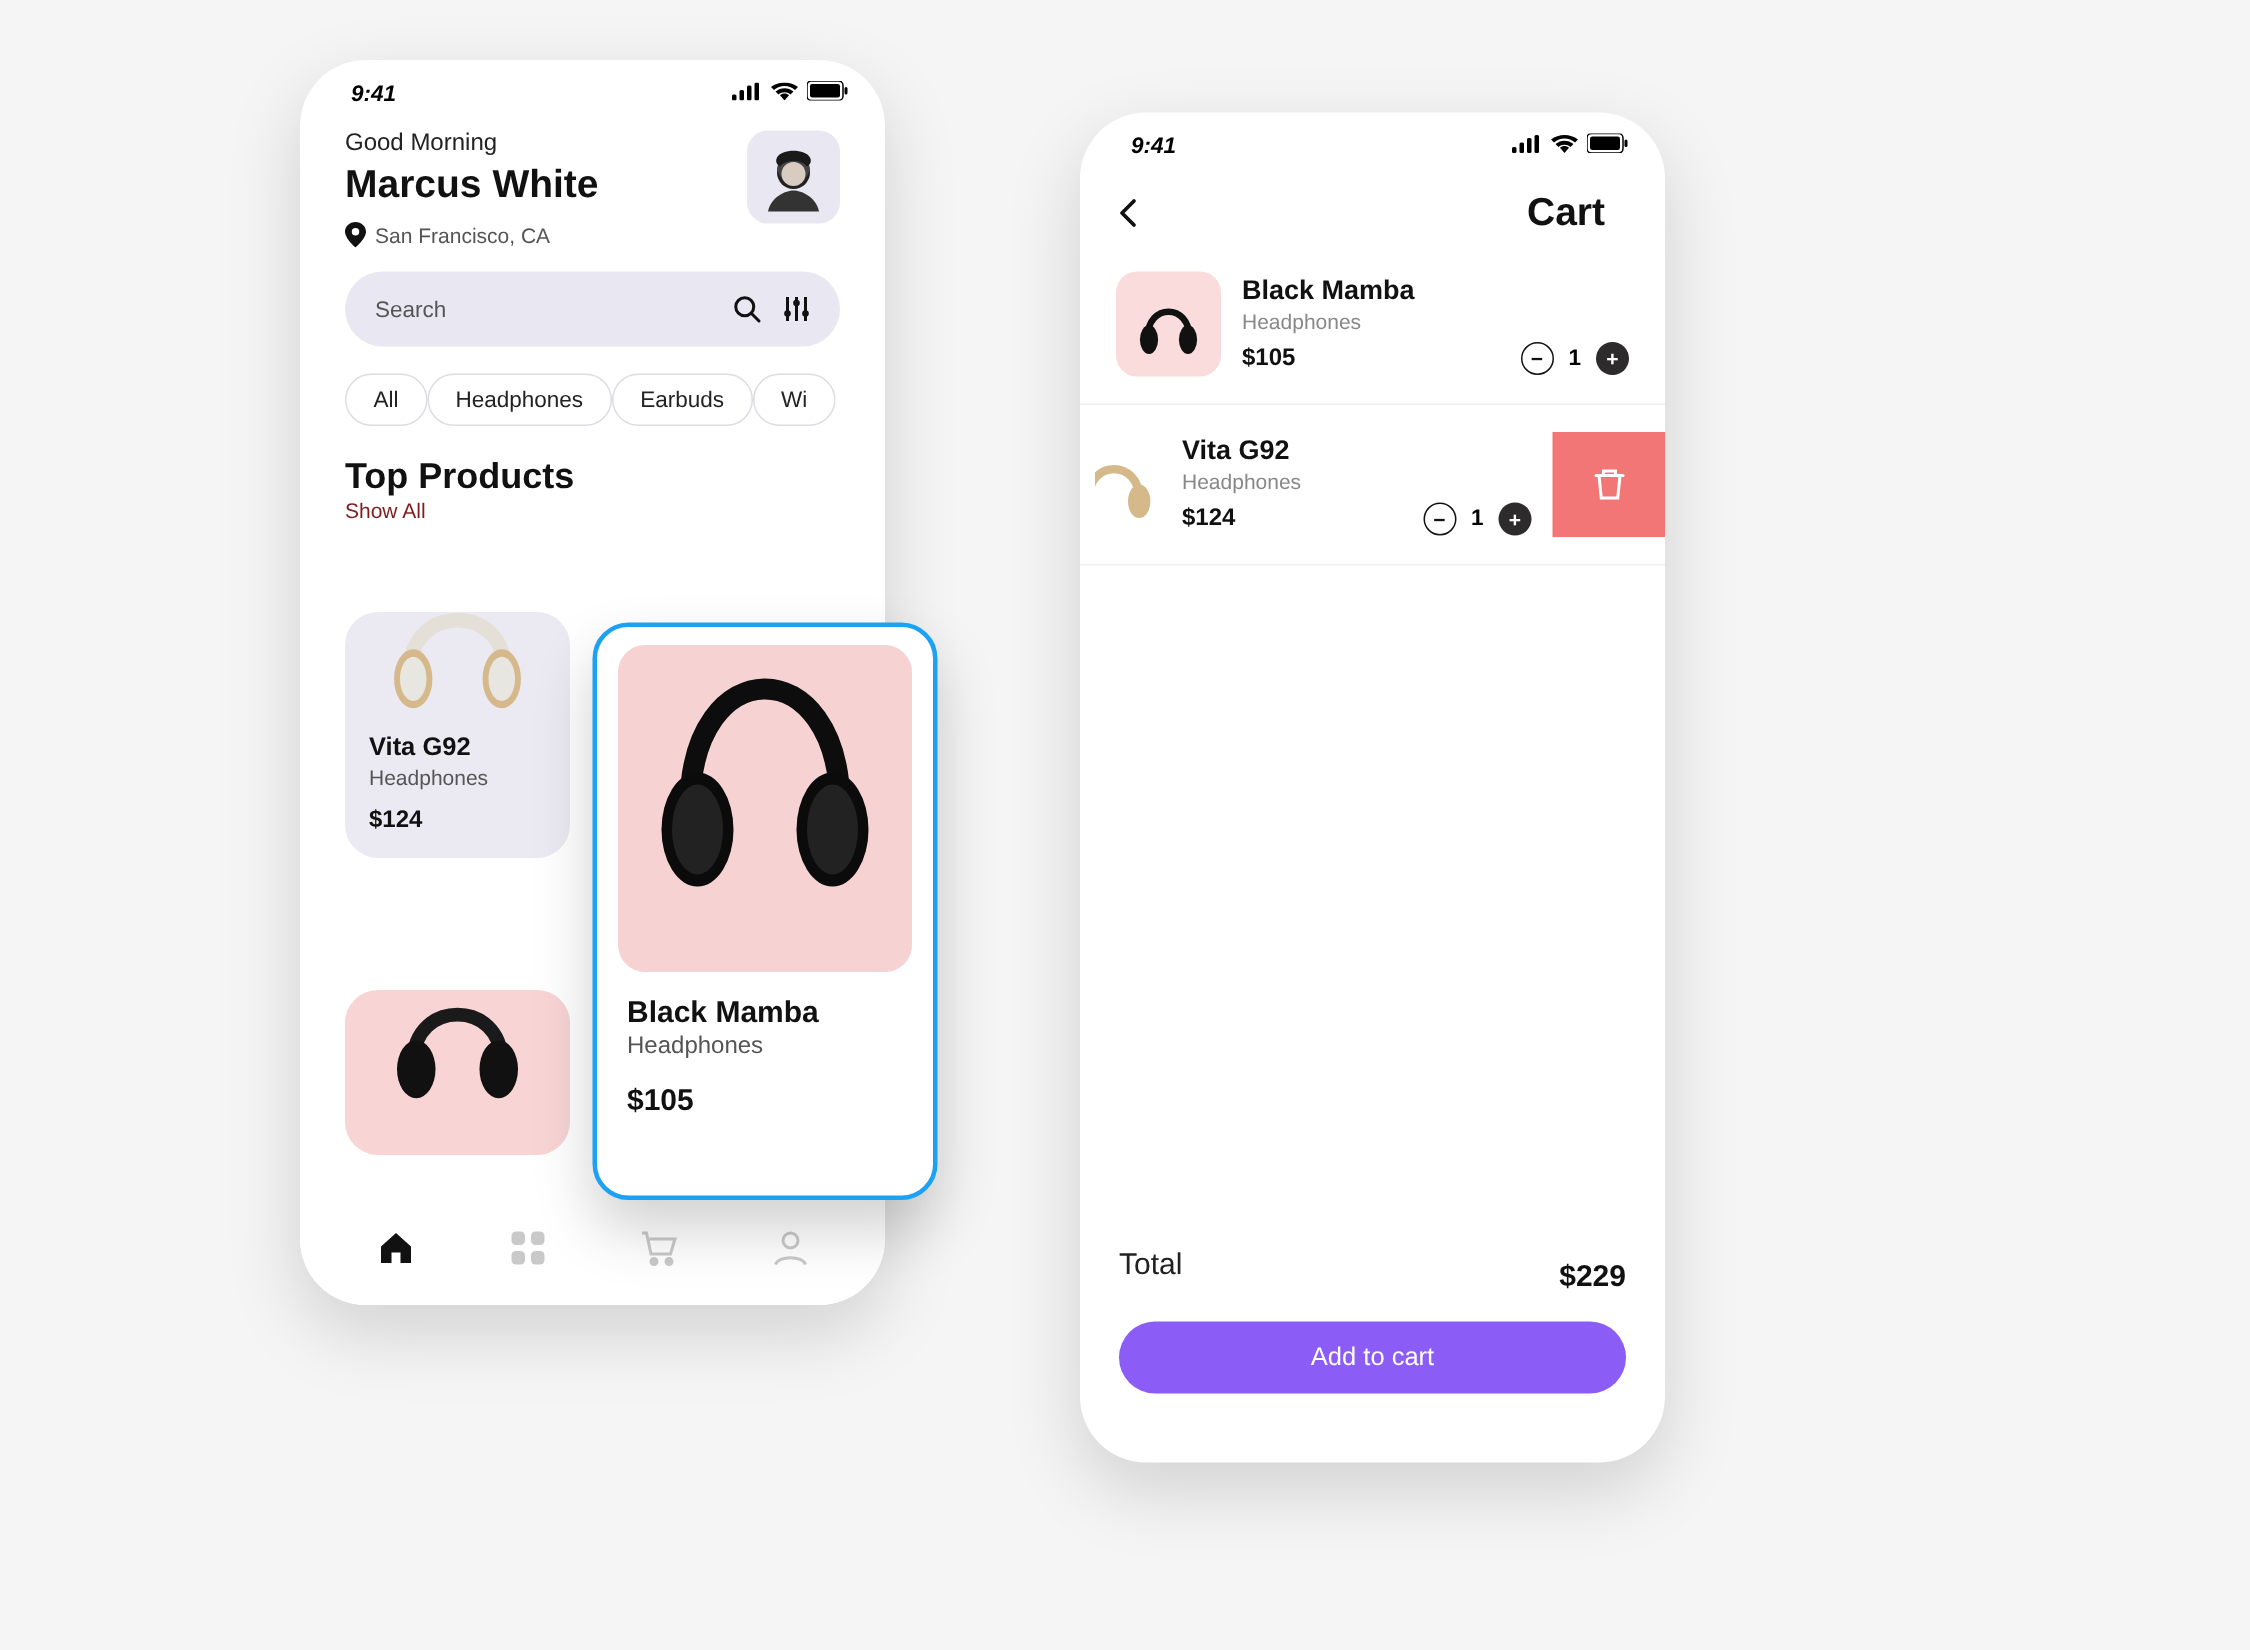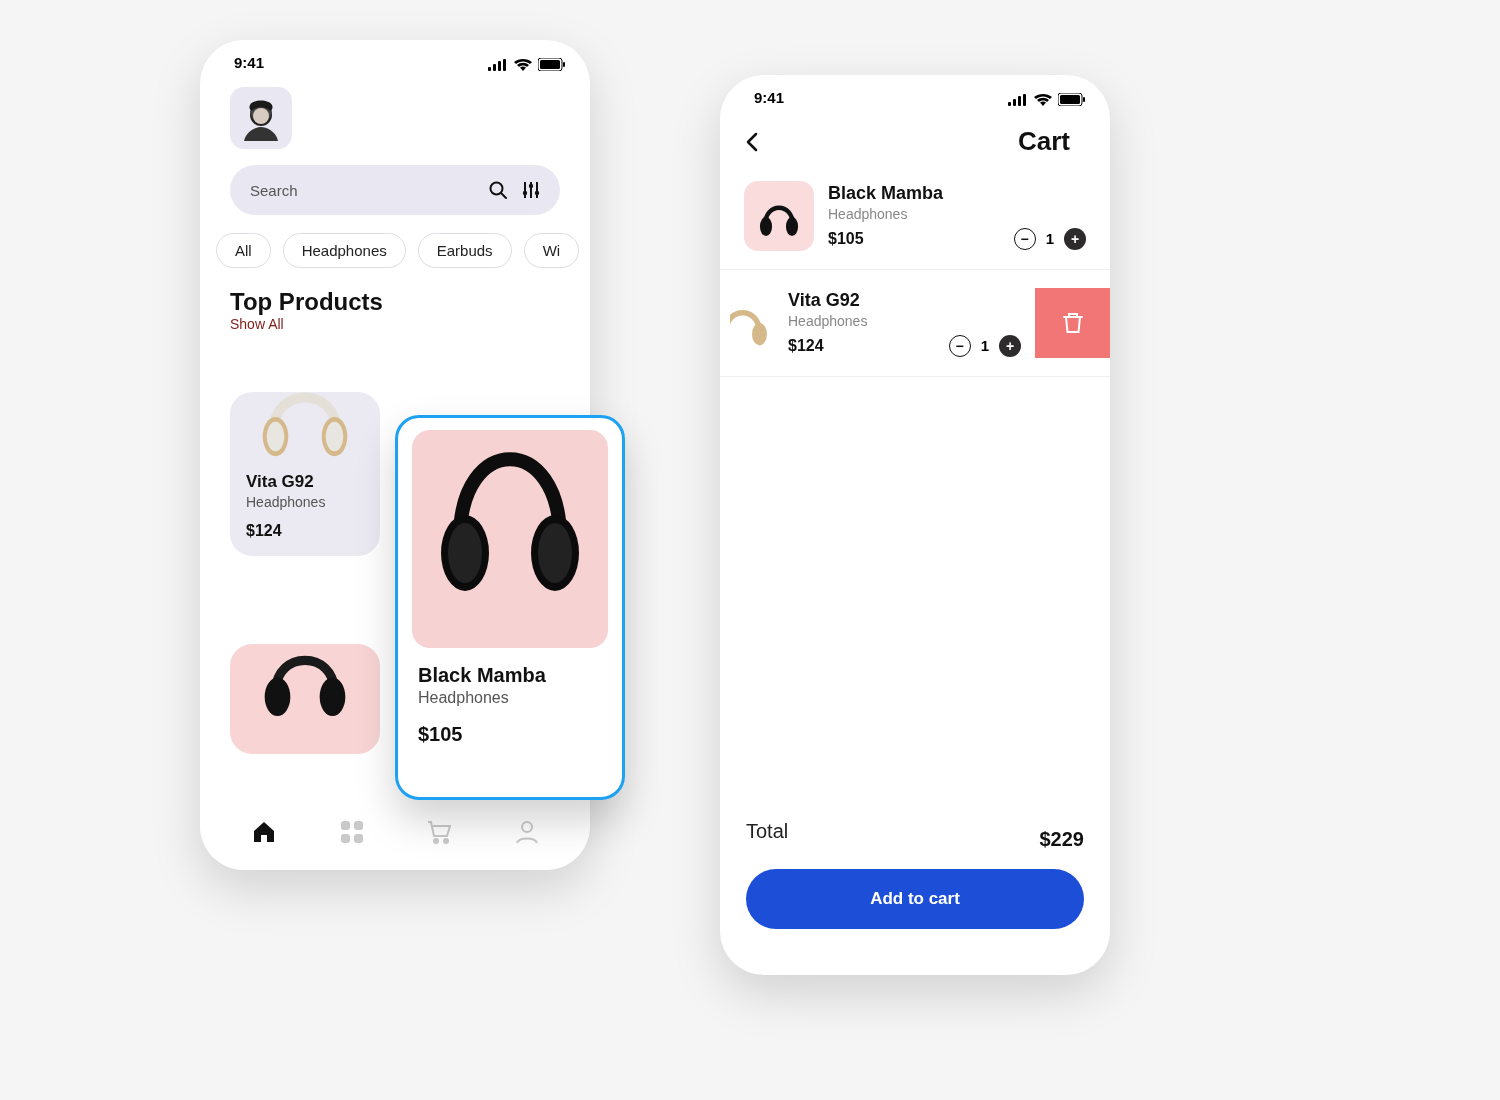--- a/index.html
+++ b/index.html
@@ -1,33 +1,33 @@
 <!DOCTYPE html>
 <html><head>
 <meta charset="utf-8">
 <style>
   *{box-sizing:border-box;margin:0;padding:0;font-family:-apple-system,BlinkMacSystemFont,'Segoe UI',Helvetica,Arial,sans-serif;}
   body{background:#f5f5f5;width:1500px;height:1100px;position:relative;overflow:hidden;}
   .phone{position:absolute;background:#fff;border-radius:44px;box-shadow:0 18px 50px rgba(0,0,0,.15);overflow:hidden;}
   .phone.home{left:200px;top:40px;width:390px;height:830px;}
   .phone.cart{left:720px;top:75px;width:390px;height:900px;}
-  .status-bar{display:flex;justify-content:space-between;align-items:flex-end;padding:14px 24px 6px 34px;font-weight:600;font-size:15px;}
+  .status-bar{display:flex;justify-content:space-between;align-items:flex-start;padding:14px 24px 6px 34px;font-weight:600;font-size:15px;font-style:italic;}
   .status-icons{display:flex;align-items:center;gap:6px;}
   
   .home-header{padding:10px 30px 0 30px;display:flex;justify-content:space-between;align-items:flex-start;}
   .greeting{font-size:16px;color:#222;}
   .username{font-size:26px;font-weight:700;color:#111;margin-top:2px;}
   .loc-row{display:flex;align-items:center;gap:6px;margin-top:10px;color:#555;font-size:14px;}
   .avatar{width:62px;height:62px;border-radius:14px;background:#e9e8f2;display:flex;align-items:center;justify-content:center;}
   
   .search-box{margin:16px 30px 0 30px;background:#e9e8f2;border-radius:26px;height:50px;display:flex;align-items:center;padding:0 20px;}
   .search-ph{flex:1;color:#555;font-size:15px;}
   .search-icons{display:flex;gap:14px;align-items:center;}
   
-  .chips{display:flex;gap:12px;padding:18px 0 0 16px;overflow:hidden;}
+  .chips{display:flex;padding:18px 0 0 30px;overflow:hidden;}
   .chip{flex:none;border:1px solid #dcdce3;border-radius:22px;padding:8px 18px;font-size:15px;color:#222;}
   
   .section-row{display:flex;justify-content:space-between;align-items:baseline;padding:20px 30px 0 30px;flex-direction:column;}
   .section-title{font-size:24px;font-weight:800;color:#111;}
   .show-all{font-size:14px;color:#7f1d1d;}
   
   .prod-area{position:relative;margin-top:12px;padding-left:30px;height:400px;}
   .card{background:#ebeaf3;border-radius:22px;padding:14px 16px 16px 16px;width:150px;}
   .card.left{position:absolute;left:30px;top:48px;}
   .card-img{width:100%;height:110px;display:flex;align-items:center;justify-content:center;margin-top:-50px;}
@@ -62,21 +62,21 @@
   .qty{display:flex;align-items:center;gap:10px;}
   .qty-btn{width:22px;height:22px;border-radius:50%;display:flex;align-items:center;justify-content:center;font-size:14px;font-weight:700;}
   .qty-btn.minus{border:1.5px solid #111;color:#111;}
   .qty-btn.plus{background:#2d2b2b;color:#fff;}
   .qty-val{font-weight:700;font-size:15px;}
   .delete-flap{width:75px;align-self:stretch;background:#f37676;display:flex;align-items:center;justify-content:center;}
   .cart-footer{position:absolute;bottom:12px;left:0;right:0;padding:0 26px 34px 26px;}
   .total-row{display:flex;justify-content:space-between;align-items:center;font-size:20px;margin-bottom:18px;}
   .total-row .lbl{color:#222;}
   .total-row .val{font-weight:600;color:#111;margin-top:16px;}
-  .add-cart{background:#1d4ed8;color:#fff;border-radius:30px;height:60px;display:flex;align-items:center;justify-content:center;font-size:17px;font-weight:700;}
+  .add-cart{background:#8b5cf6;color:#fff;border-radius:30px;height:48px;display:flex;align-items:center;justify-content:center;font-size:17px;font-weight:400;}
   svg{display:block;}
 </style>
 </head>
 <body>
 
 <div class="phone home">
   <div class="status-bar">
     <span>9:41</span>
     <span class="status-icons">
       <svg width="20" height="12" viewBox="0 0 20 12">
@@ -92,20 +92,30 @@
         </svg>
       <svg width="28" height="13" viewBox="0 0 28 13">
           <rect x="0" y="0" width="24" height="13" rx="3" fill="none" stroke="#000" stroke-width="1"></rect>
           <rect x="2" y="2" width="20" height="9" rx="1.5" fill="#000"></rect>
           <rect x="25" y="4" width="2" height="5" rx="1" fill="#000"></rect>
         </svg>
     </span>
   </div>
 
   <div class="home-header">
+    <div>
+      <div class="greeting">Good Morning</div>
+      <div class="username">Marcus White</div>
+      <div class="loc-row">
+        <svg width="14" height="17" viewBox="0 0 14 17">
+            <path d="M7 0C3 0 0 3 0 6.5 0 11 7 17 7 17s7-6 7-10.5C14 3 11 0 7 0Zm0 9a2.5 2.5 0 1 1 0-5 2.5 2.5 0 0 1 0 5Z" fill="#111"></path>
+          </svg>
+        <span>San Francisco, CA</span>
+      </div>
+    </div>
     <div class="avatar">
       <svg width="50" height="50" viewBox="0 0 50 50">
         <circle cx="25" cy="22" r="11" fill="#222"></circle>
         <path d="M25 11c-6 0-11 4-11 9 0 0 3 10 11 10s11-10 11-10c0-5-5-9-11-9z" fill="#444"></path>
         <circle cx="25" cy="23" r="8" fill="#d8cbbf"></circle>
         <path d="M14 12c3-6 19-6 22 0 2 4-2 6-2 6-3-5-15-5-18 0 0 0-4-2-2-6z" fill="#1a1a1a"></path>
         <path d="M8 48c2-10 12-14 17-14s15 4 17 14z" fill="#333"></path>
       </svg>
     </div>
   </div>

